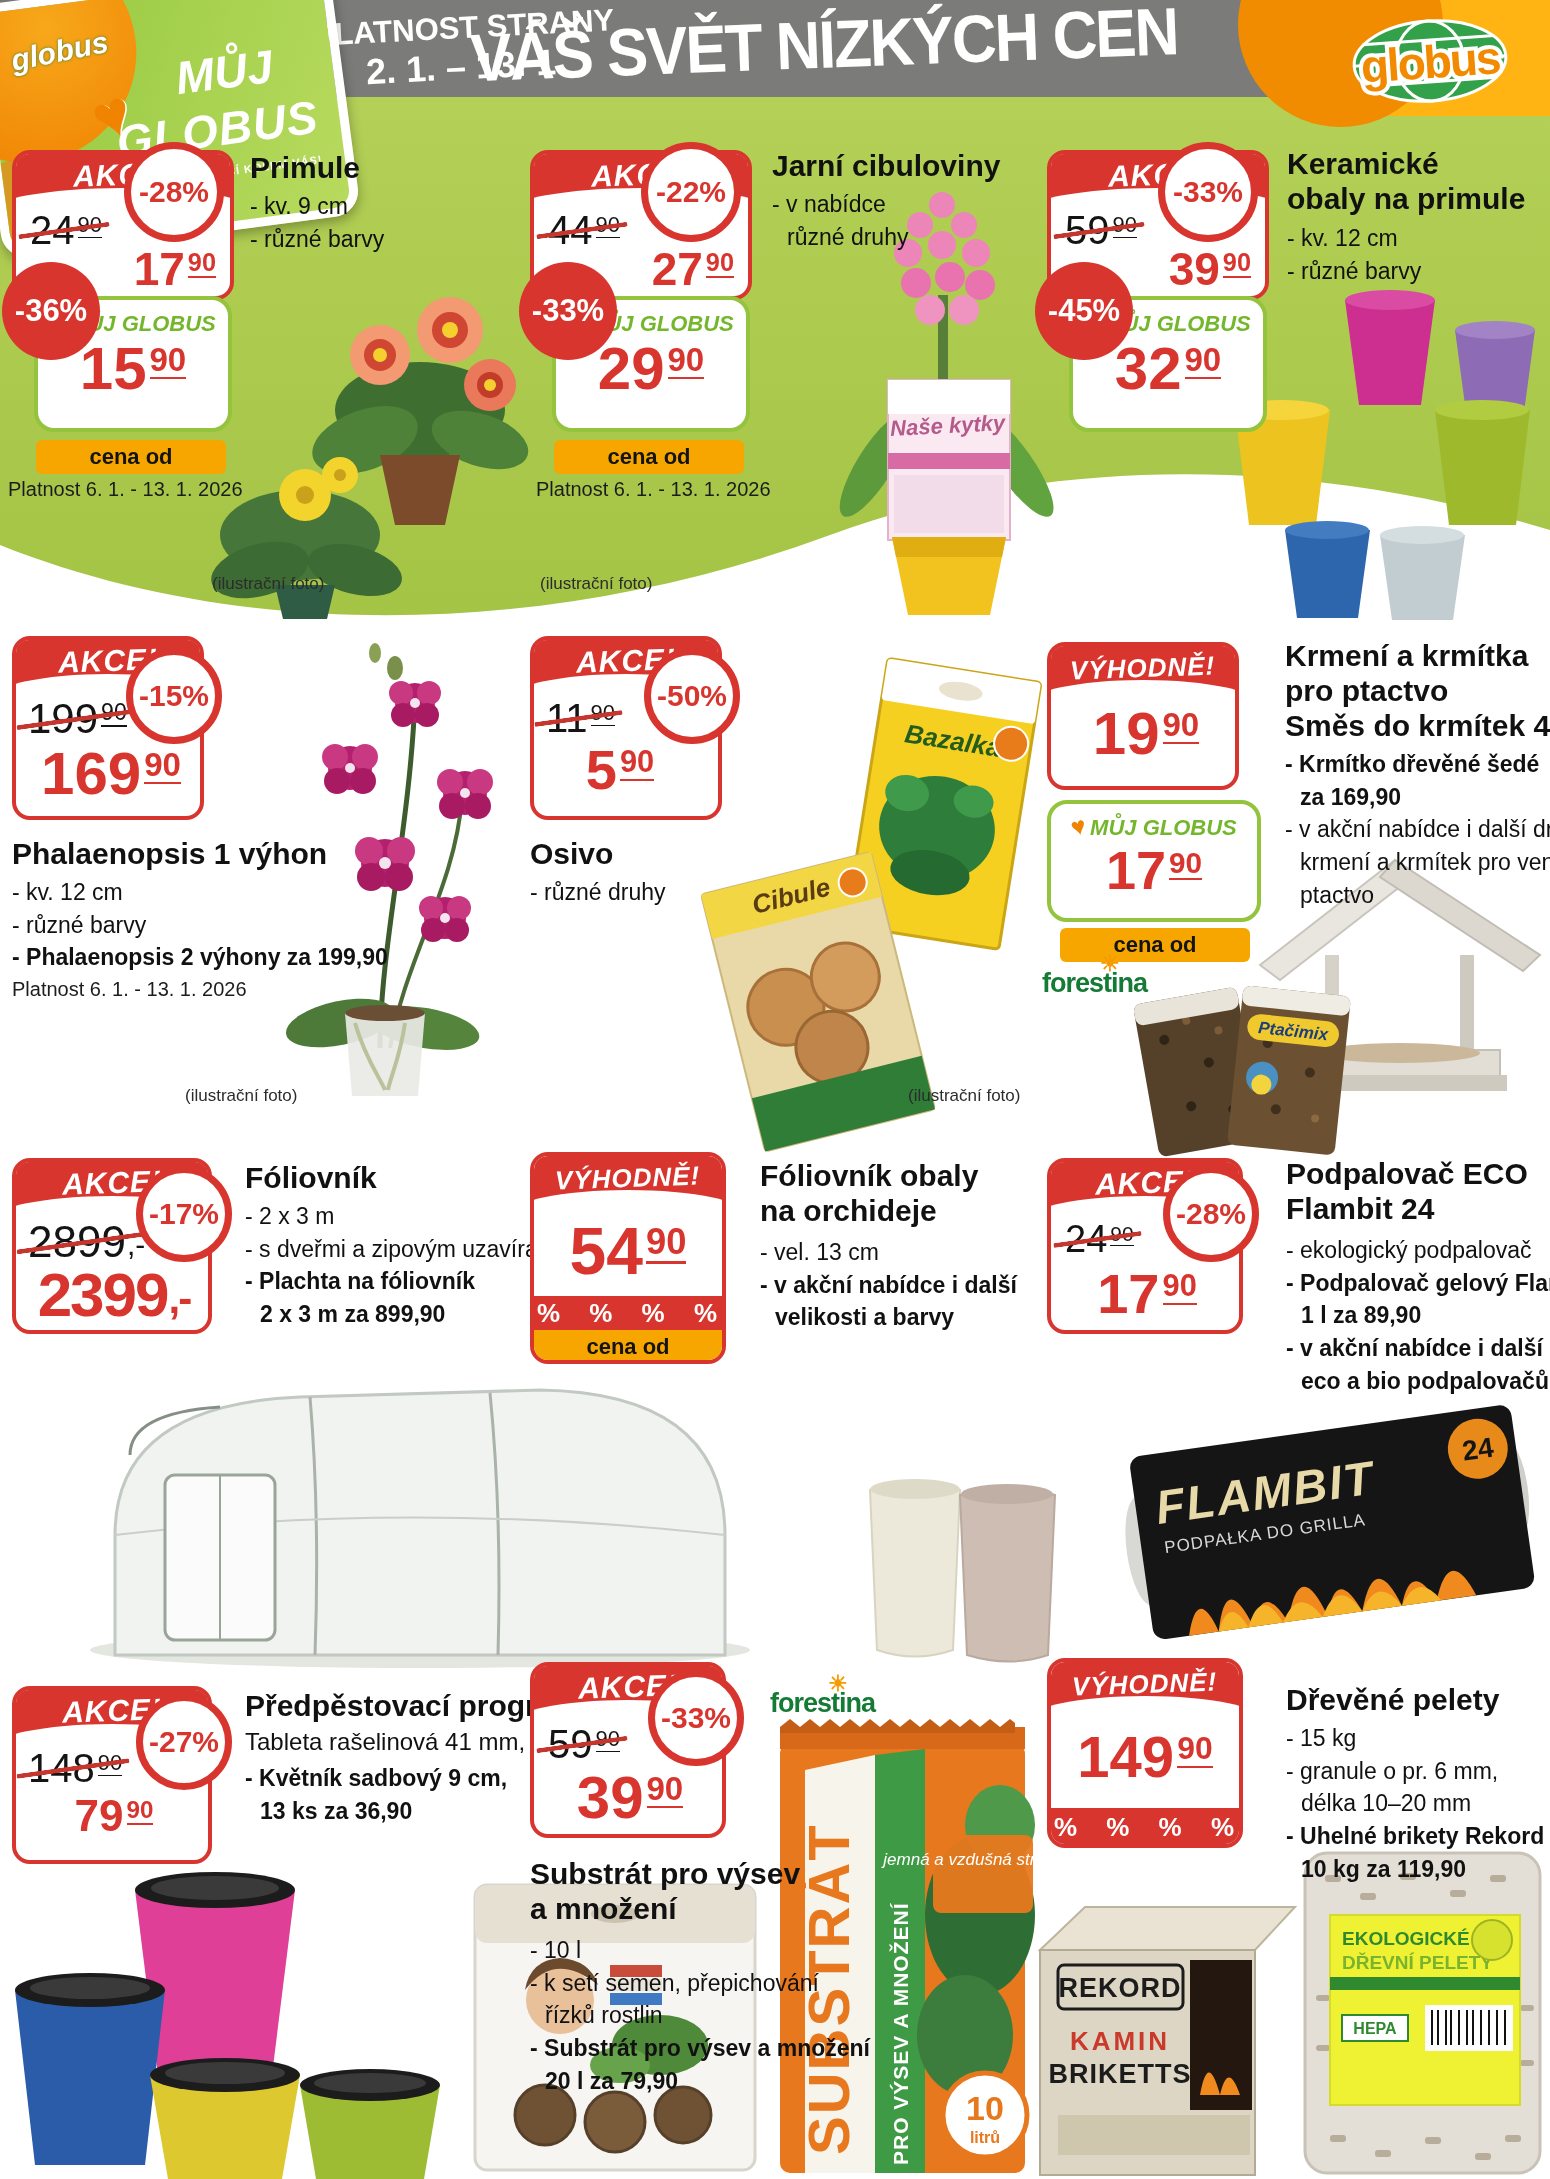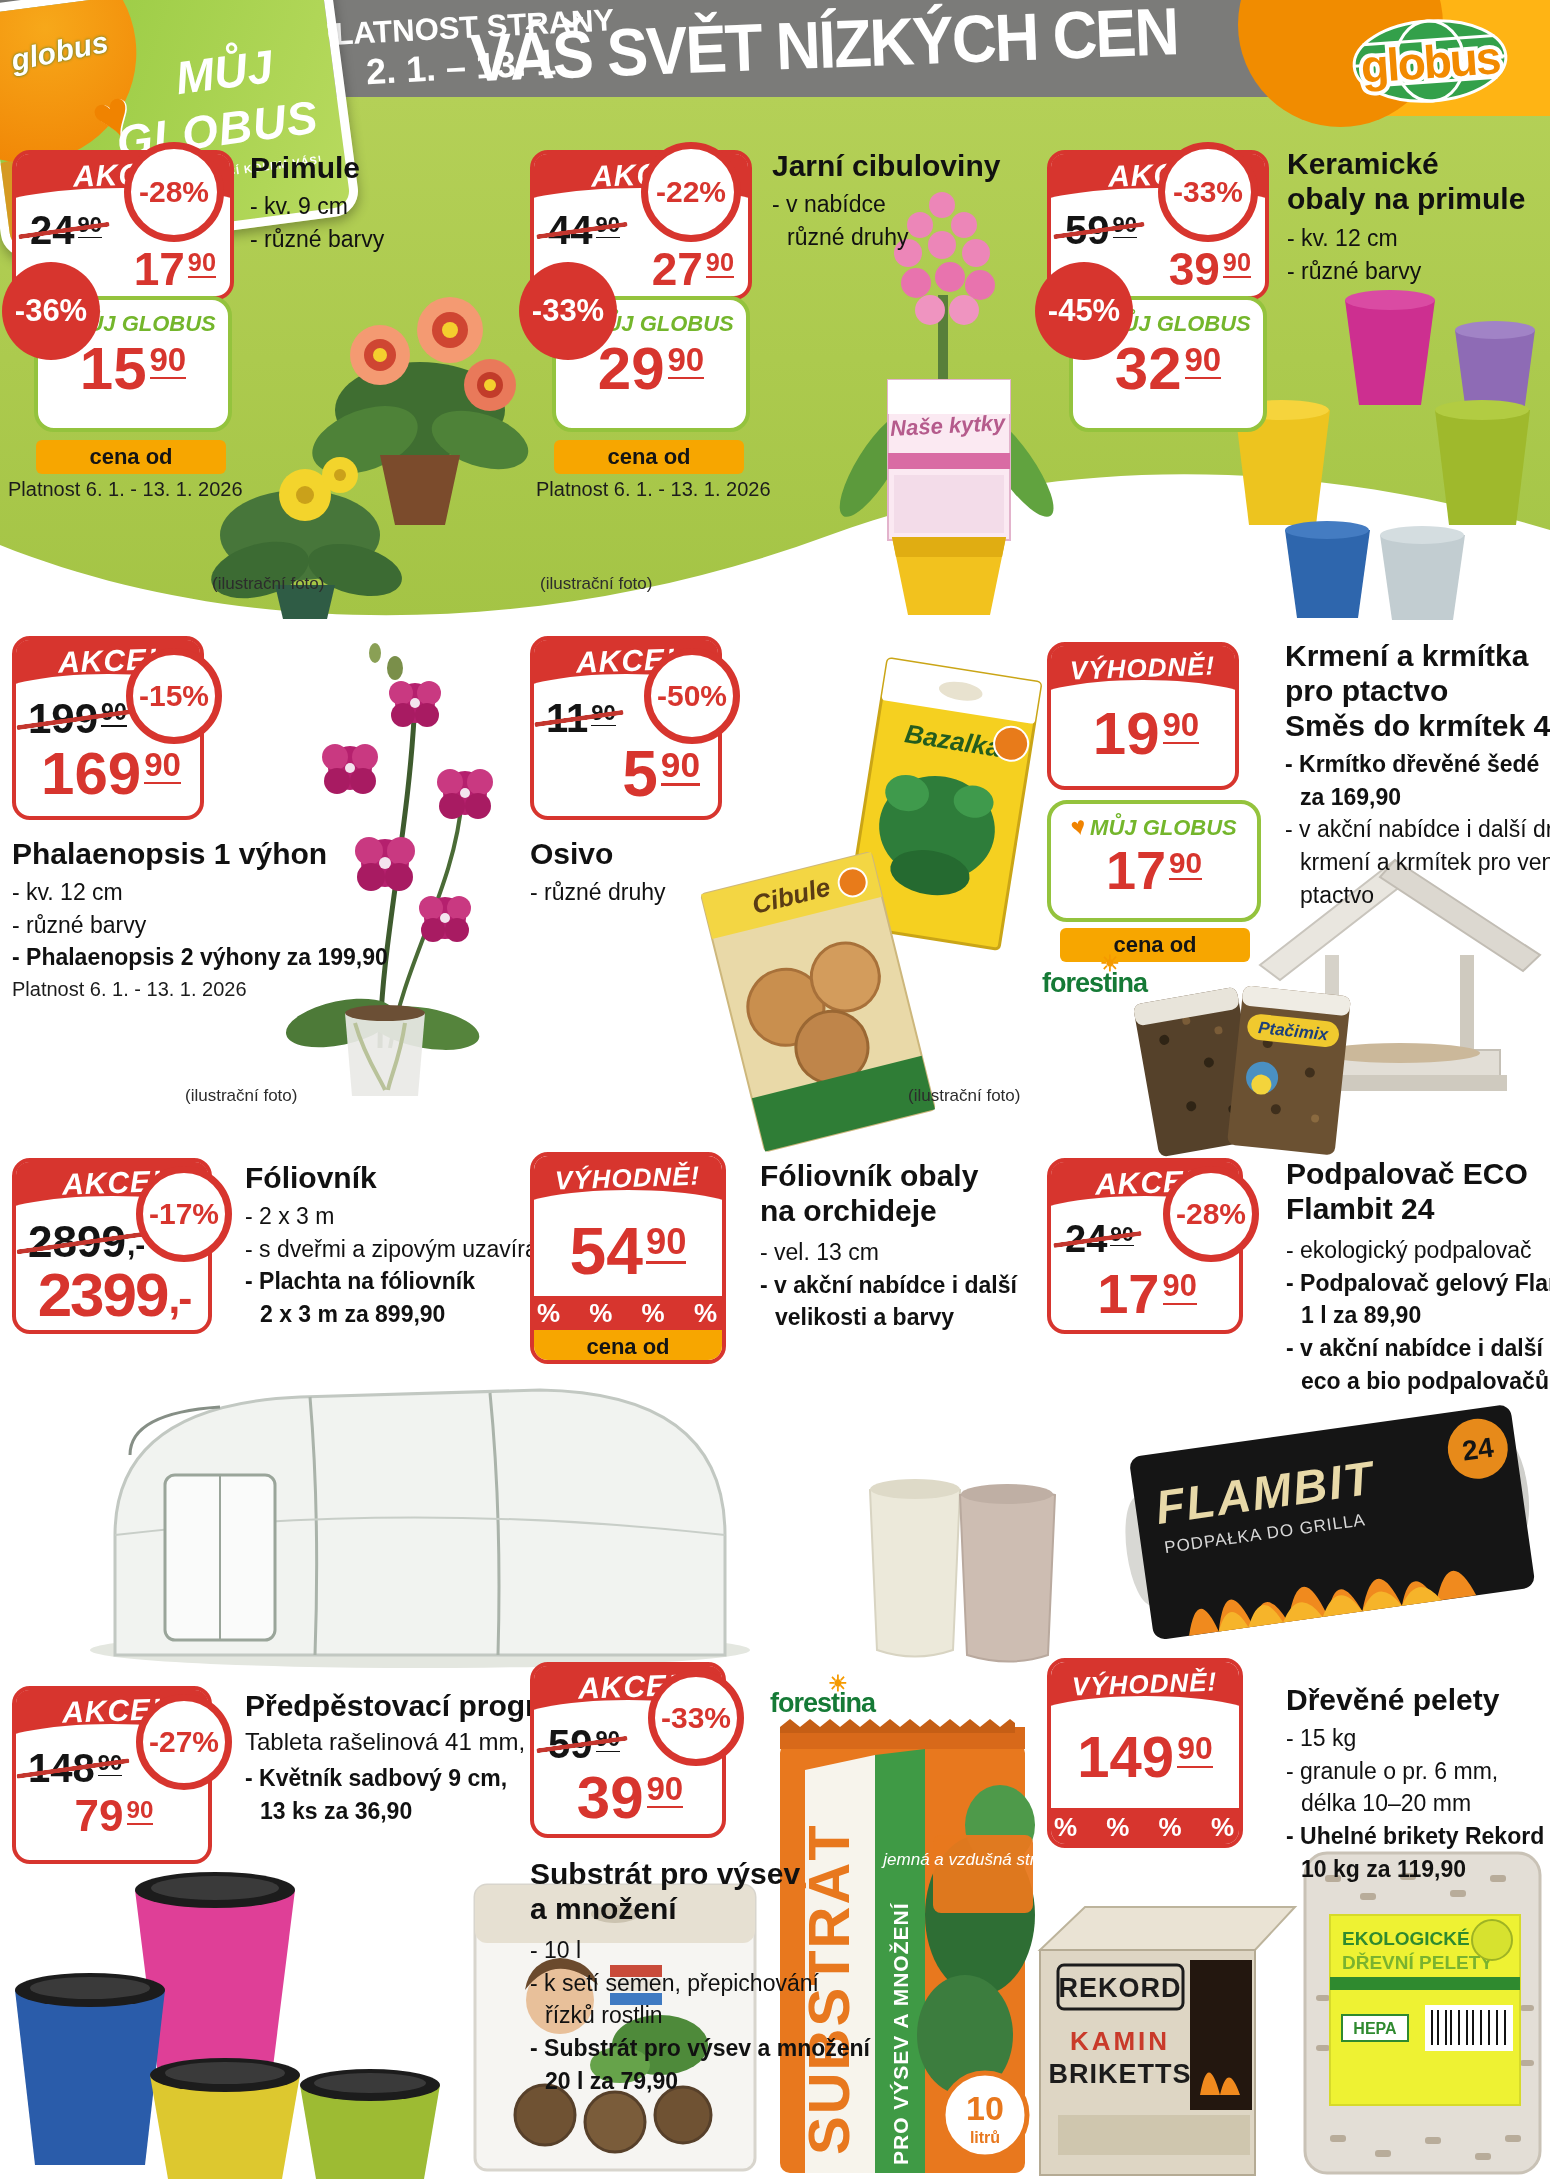--- a/index.html
+++ b/index.html
@@ -28,21 +28,21 @@
   .green{position:absolute;left:0;top:97px;width:1550px;height:523px;background:linear-gradient(#b4d057,#a4c445);}
   .gcurve{position:absolute;left:0;top:440px;width:1550px;height:185px;}
   
   .pbox{position:absolute;background:#fff;border:4px solid #d7352e;border-radius:18px;box-sizing:border-box;}
   .pbanner{position:absolute;left:0;top:0;right:0;height:52px;background:#d7352e;border-radius:13px 13px 0 0;overflow:hidden;color:#fff;text-align:center;}
   .pbanner span{display:inline-block;font-weight:bold;font-style:italic;font-size:30px;letter-spacing:1px;margin-top:4px;transform:rotate(-2deg);}
   .pbanner::after{content:"";position:absolute;left:-14%;bottom:-34px;width:128%;height:52px;background:#fff;border-radius:50%;}
   .pbanner.vy span{font-size:26px;margin-top:7px;}
   .pcircle{position:absolute;width:100px;height:100px;border-radius:50%;background:#fff;border:7px solid #d7352e;color:#d7352e;display:flex;align-items:center;justify-content:center;font-weight:bold;font-size:30px;box-sizing:border-box;z-index:4;}
   .pcircle.filled{background:#d7352e;color:#fff;border:none;font-size:31px;z-index:5;}
-  .oldp{position:absolute;color:#141414;font-weight:bold;white-space:nowrap;line-height:1;}
+  .oldp{position:absolute;color:#141414;font-weight:normal;white-space:nowrap;line-height:1;}
   .newp{position:absolute;color:#d7352e;font-weight:bold;white-space:nowrap;line-height:1;}
   .dec{display:inline-block;font-size:55%;line-height:1;position:relative;top:-0.55em;margin-left:3px;border-bottom:0.09em solid currentColor;padding-bottom:0.03em;}
   .flat .dec{font-size:68%;top:-0.06em;border-bottom:none;margin-left:1px;}
   .strike{position:relative;display:inline-block;}
   .strike::after{content:"";position:absolute;left:-12px;right:-8px;top:46%;border-top:5px solid #c4362e;transform:rotate(-8deg);border-radius:3px;}
   .mgbox{position:absolute;background:#fff;border:4px solid #94c33d;border-radius:20px;box-sizing:border-box;text-align:center;padding-top:8px;z-index:3;}
   .mglogo{color:#74b62c;font-style:italic;font-weight:bold;font-size:22px;white-space:nowrap;}
   .mglogo .h{color:#f08300;font-size:25px;display:inline-block;transform:rotate(-14deg);margin-right:4px;}
   .clubp{color:#d7352e;font-weight:bold;line-height:1;margin-top:2px;}
   .cenabar{position:absolute;background:#f7a600;border-radius:6px;color:#141414;font-weight:bold;font-size:22px;text-align:center;height:34px;line-height:34px;}
@@ -357,21 +357,21 @@
         <circle cx="85" cy="360" r="38" fill="#c98f4e" stroke="#a8713a" stroke-width="3"></circle>
         <circle cx="150" cy="345" r="34" fill="#d39c5c" stroke="#a8713a" stroke-width="3"></circle>
         <circle cx="120" cy="410" r="36" fill="#bf854a" stroke="#9a6733" stroke-width="3"></circle>
         <rect x="30" y="440" width="175" height="55" fill="#2f7d36"></rect>
         <circle cx="180" cy="255" r="14" fill="#e87b1a" stroke="#fff" stroke-width="2"></circle>
       </g>
     </svg>
     <div class="pbox" style="left:530px;top:636px;width:192px;height:184px">
       <div class="pbanner"><span>AKCE!</span></div>
       <div class="oldp strike" style="left:12px;top:58px;font-size:40px"><span>11</span><span class="dec">90</span></div>
-      <div class="newp" style="left:6px;top:102px;width:160px;text-align:right;font-size:64px"><span>5</span><span class="dec">90</span></div>
+      <div class="newp" style="left:6px;top:102px;width:160px;text-align:center;font-size:56px"><span>5</span><span class="dec">90</span></div>
     </div>
     <div class="pcircle" style="left:644px;top:648px;width:96px;height:96px">
         <span>-50%</span>
       </div>
     <div class="pname" style="left:530px;top:836px">Osivo</div>
     <div class="pdet" style="left:530px;top:876px">
       <div>- různé druhy</div>
     </div>
     <div class="note" style="left:908px;top:1086px">(ilustrační foto)</div>
   </div>

